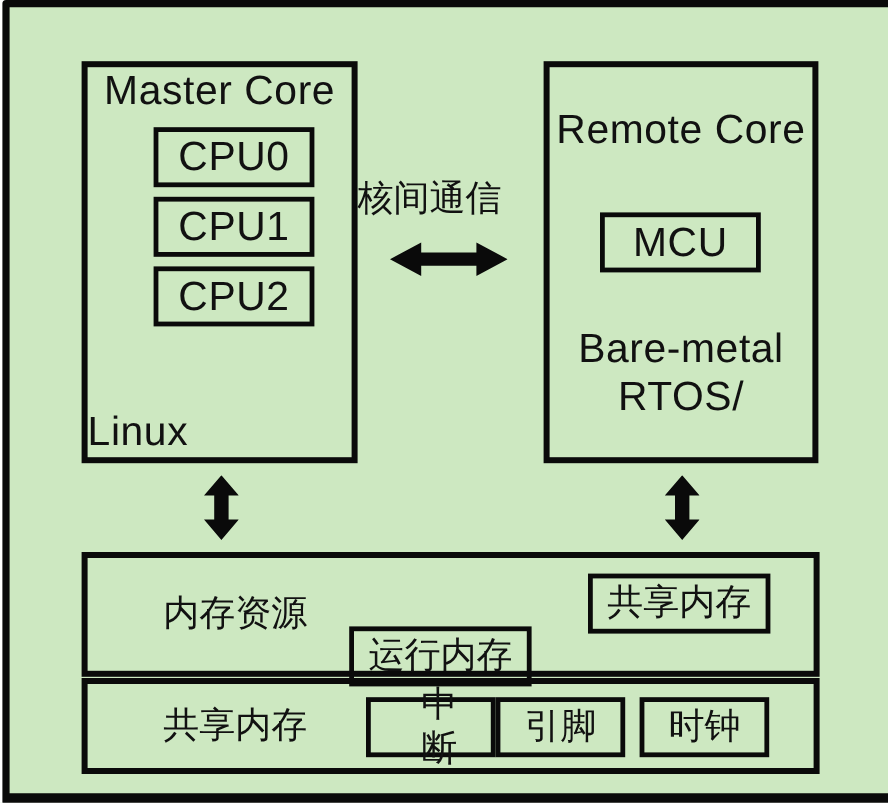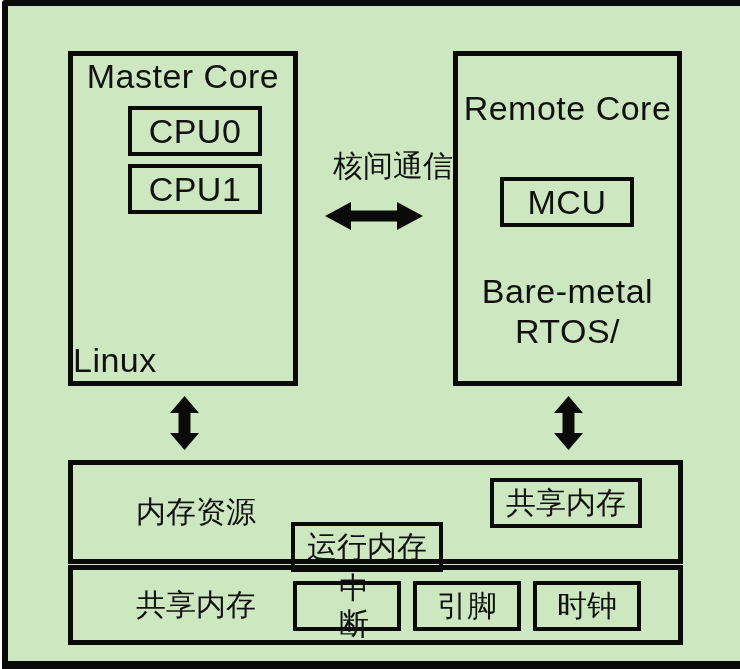--- a/index.html
+++ b/index.html
@@ -49,53 +49,54 @@
   .master-title{top:3px;}
   .os-label{position:absolute;left:0;width:100%;bottom:4px;text-align:left;}
   .remote-title{top:35px;}
   .mcu-box{left:42px;top:121px;width:134px;height:50px;}
   .runtime-label{
     position:absolute;left:0;width:100%;top:215px;
     text-align:center;line-height:40px;
   }
   .interconnect-label{
     position:absolute;left:298px;top:148px;width:155px;
-    text-align:right;
+    text-align:left;
   }
   .arrow{position:absolute;}
   .arrow svg{display:block;}
   .h-arrow{left:325px;top:201px;}
   .v-arrow-left{left:170px;top:396px;}
   .v-arrow-right{left:554px;top:396px;}
   .memory-box{left:68px;top:460px;width:615px;height:104px;}
   .peripheral-box{left:68px;top:565px;width:615px;height:80px;}
   .row-label{
     position:absolute;left:63px;top:50%;
     transform:translateY(-50%);
     white-space:nowrap;
   }
   .mem-item{top:13px;width:152px;height:50px;}
   .mem-item.i0{left:218px;margin-top:44px;}
   .mem-item.i1{left:417px;}
   .per-item{top:11px;width:108px;height:50px;}
-  .per-item.i0{left:220px;padding-left:42px;}
+  .per-item.i0{left:232px;padding-left:42px;}
   .per-item.i1{left:340px;}
   .per-item.i2{left:460px;}
 </style>
 </head>
 <body>
 
 <div class="frame"></div>
 
 <div class="stage">
 
   <div class="box master-box">
     <div class="box-title master-title en">Master Core</div>
     <div class="innerbox cpu c0 en">CPU0</div>
     <div class="innerbox cpu c1 en">CPU1</div>
+    <div class="innerbox cpu c2 en">CPU2</div>
     <div class="os-label en">Linux</div>
   </div>
 
   <div class="box remote-box">
     <div class="box-title remote-title en">Remote Core</div>
     <div class="innerbox mcu-box en">MCU</div>
     <div class="runtime-label en">
       <div>Bare-metal</div>
       <div>RTOS/</div>
     </div>

